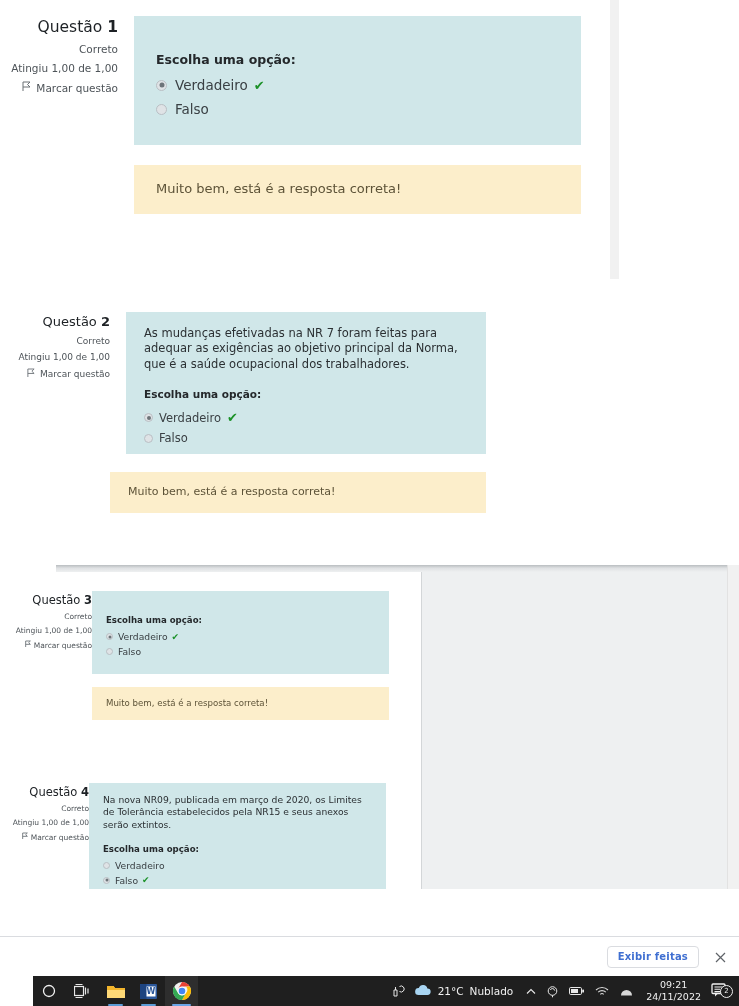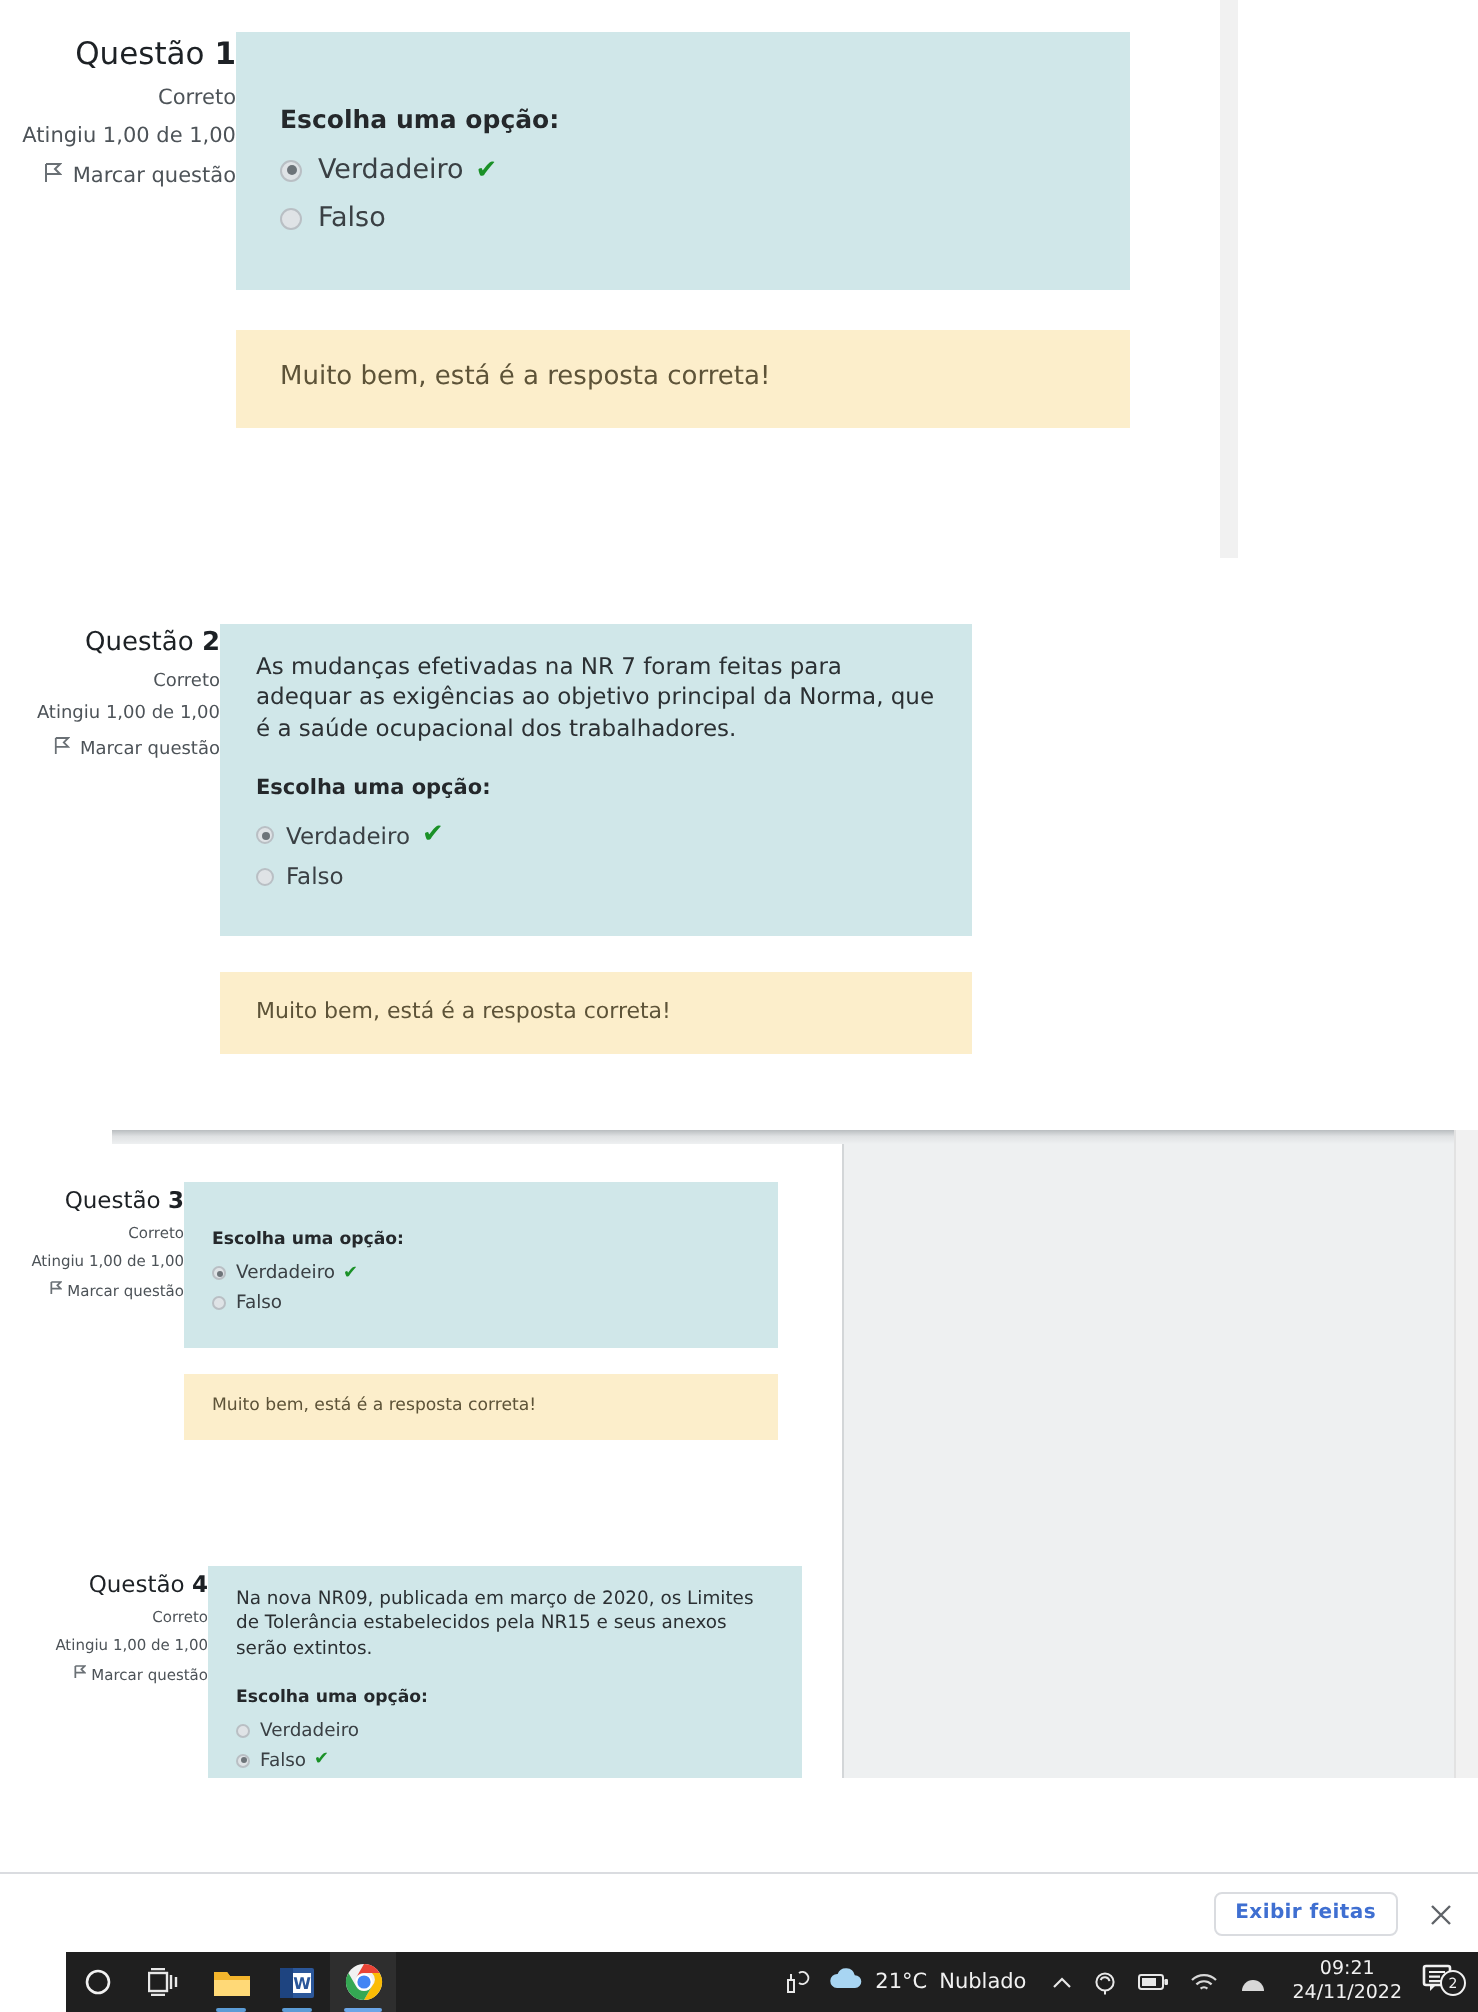--- a/index.html
+++ b/index.html
@@ -80,29 +80,29 @@
   .scaleB .radio{width:7px;height:7px;margin-right:5px;}
   .scaleB .radio.on::after{width:3px;height:3px;}
   .scaleB .tick{font-size:9px;margin-left:4px;}
   .scaleB .fbox{padding:10px 12px 11px 14px;font-size:8.6px;line-height:1.45;}
 
   
   #window-upper{
     position:absolute;left:0;top:0;width:739px;height:565px;
     background:#ffffff;overflow:hidden;
   }
-  #q1{position:absolute;left:0;top:16px;}
+  #q1{position:absolute;left:0;top:16px;gap:16px;}
   #q1 .qbody{width:447px;}
   #q2{position:absolute;left:0;top:312px;}
   #q2 .qbody{width:376px;}
   #q2 .qinfo{width:110px;}
   
   #q2 .qnum{font-size:13px;}
   #q2 .qstate,#q2 .qgrade,#q2 .qflag{font-size:9px;margin-top:6px;}
-  #q2 .qcard{padding:14px 15px 17px 18px;}
+  #q2 .qcard{padding:14px 15px 3px 18px;margin-left:16px;}
   #q2 .qtext{font-size:11.5px;}
   #q2 .qprompt{font-size:10.5px;margin-top:16px;}
   #q2 .opt{font-size:11.5px;margin-bottom:6px;}
   #q2 .radio{width:9px;height:9px;margin-right:6px;}
   #q2 .radio.on::after{width:4px;height:4px;}
   #q2 .fbox{padding:13px 15px 15px 18px;font-size:11px;}
 
   #scroll-upper-track{
     position:absolute;left:610px;top:0;width:9px;height:279px;
     background:#f1f1f1;
@@ -118,21 +118,21 @@
   }
   #lower-shadow{
     position:absolute;left:56px;top:0;width:683px;height:7px;
     background:linear-gradient(to bottom,#b9bdc0 0%,#dfe1e3 45%,#eef0f1 100%);
   }
   #lower-left-gutter{
     position:absolute;left:0;top:0;width:9px;height:371px;background:#ffffff;
   }
   #q3{position:absolute;left:4px;top:26px;}
   #q3 .qbody{width:297px;}
-  #q4{position:absolute;left:16px;top:218px;}
+  #q4{position:absolute;left:1px;top:218px;}
   #q4 .qbody{width:297px;}
 
   #scroll-lower-track{
     position:absolute;left:727px;top:0;width:12px;height:371px;
     background:#f1f1f1;border-left:1px solid #e2e2e2;box-sizing:border-box;
   }
   #scroll-lower-down{
     position:absolute;left:727px;top:356px;width:12px;height:14px;
     display:flex;align-items:center;justify-content:center;
   }

